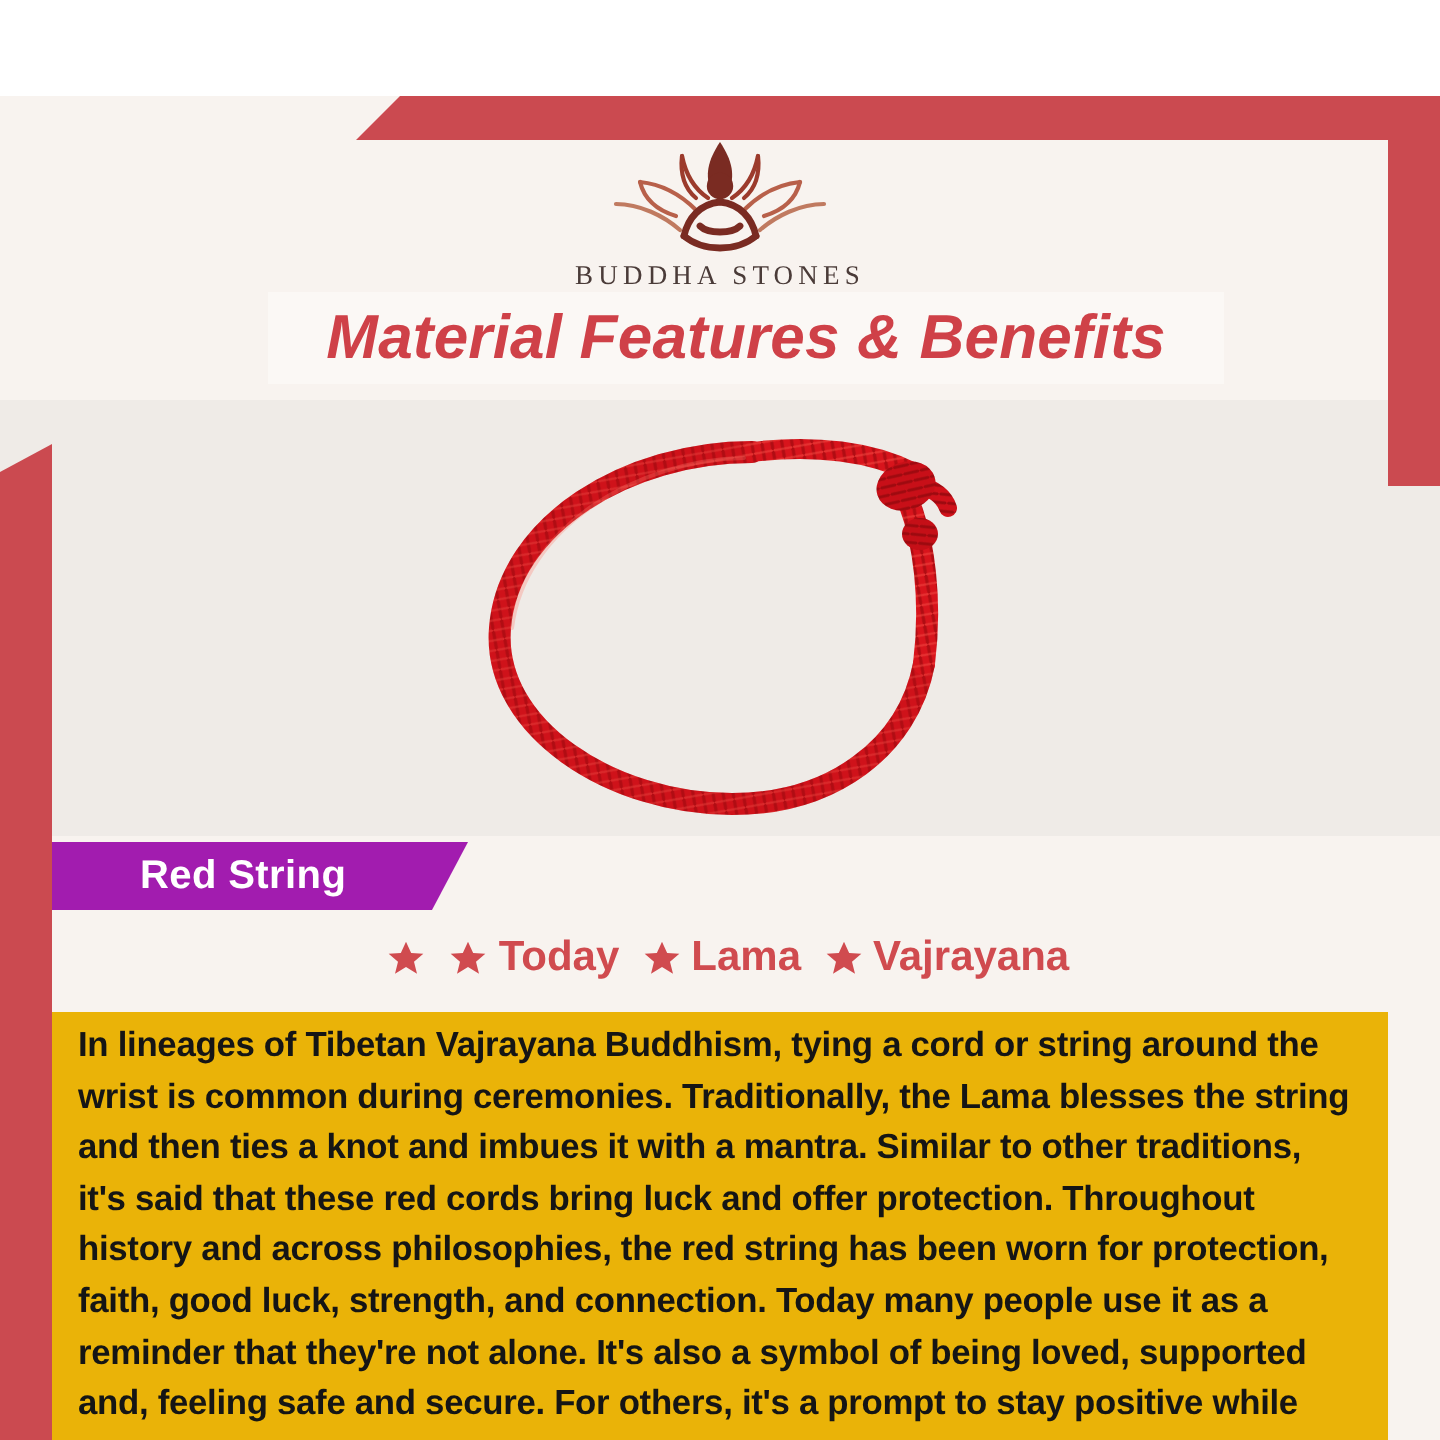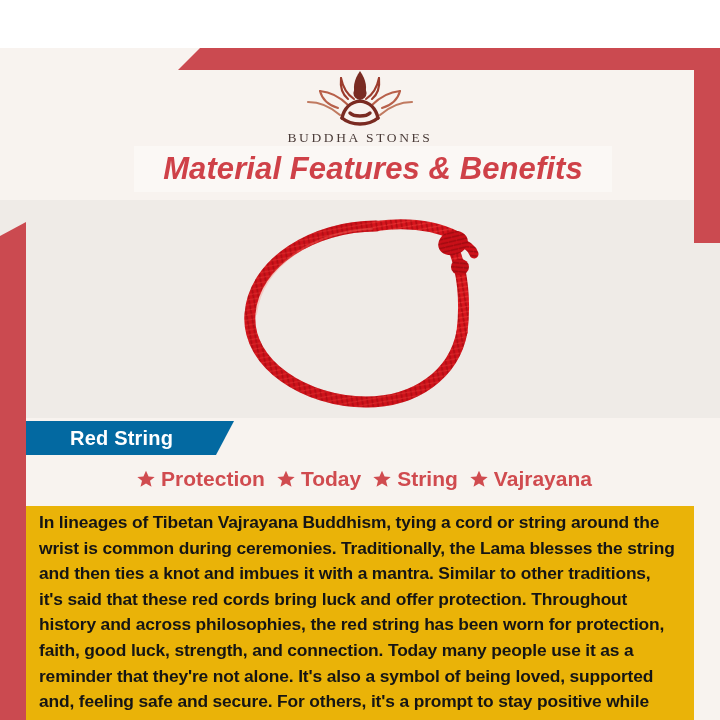--- a/index.html
+++ b/index.html
@@ -111,21 +111,21 @@
     position: absolute;
     left: 222px; top: 156px;
     width: 276px; height: 214px;
   }
 
   
   .ribbon {
     position: absolute;
     left: 26px; top: 373px;
     height: 34px;
-    background: #0369a1;
+    background: #a21caf;
     clip-path: polygon(0 0, 208px 0, 190px 34px, 0 34px);
     width: 208px;
     display: flex;
     align-items: center;
   }
   .ribbon-text {
     margin-left: 44px;
     color: #ffffff;
     font-size: 20px;
     font-weight: bold;
@@ -259,35 +259,34 @@
   <div class="ribbon">
     <span class="ribbon-text">Red String</span>
   </div>
 
   <div class="features">
 
     <div class="feature">
       <svg class="star" viewBox="0 0 24 24">
         <path d="M12 2.2 L15.1 9.0 L22.4 9.5 L16.8 14.2 L18.6 21.4 L12 17.4 L5.4 21.4 L7.2 14.2 L1.6 9.5 L8.9 9.0 Z" fill="#d04b4f"></path>
       </svg>
-      <span class="feature-label">Protection</span>
     </div>
 
     <div class="feature">
       <svg class="star" viewBox="0 0 24 24">
         <path d="M12 2.2 L15.1 9.0 L22.4 9.5 L16.8 14.2 L18.6 21.4 L12 17.4 L5.4 21.4 L7.2 14.2 L1.6 9.5 L8.9 9.0 Z" fill="#d04b4f"></path>
       </svg>
       <span class="feature-label">Today</span>
     </div>
 
     <div class="feature">
       <svg class="star" viewBox="0 0 24 24">
         <path d="M12 2.2 L15.1 9.0 L22.4 9.5 L16.8 14.2 L18.6 21.4 L12 17.4 L5.4 21.4 L7.2 14.2 L1.6 9.5 L8.9 9.0 Z" fill="#d04b4f"></path>
       </svg>
-      <span class="feature-label">String</span>
+      <span class="feature-label">Lama</span>
     </div>
 
 
     <div class="feature">
       <svg class="star" viewBox="0 0 24 24">
         <path d="M12 2.2 L15.1 9.0 L22.4 9.5 L16.8 14.2 L18.6 21.4 L12 17.4 L5.4 21.4 L7.2 14.2 L1.6 9.5 L8.9 9.0 Z" fill="#d04b4f"></path>
       </svg>
       <span class="feature-label">Vajrayana</span>
     </div>
 

